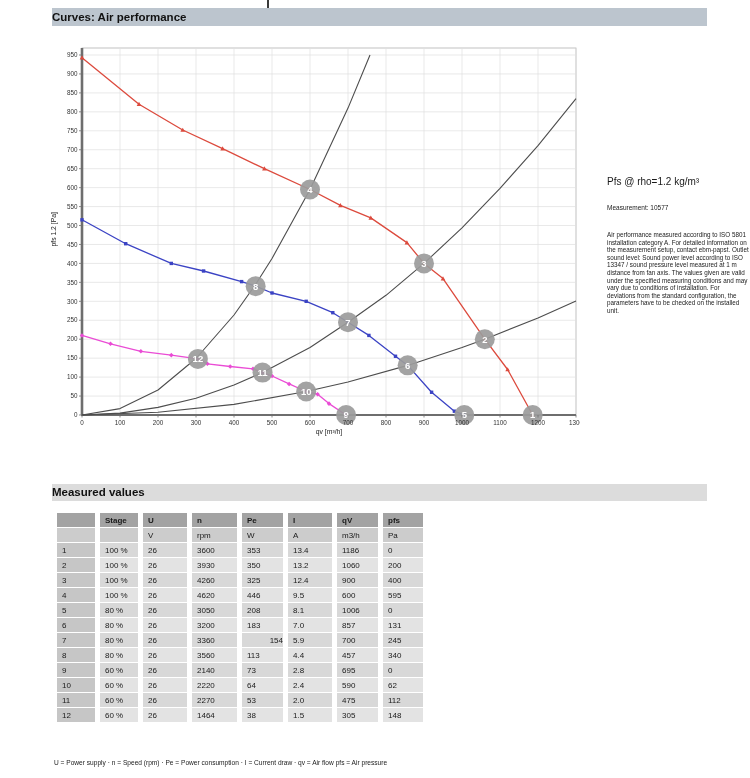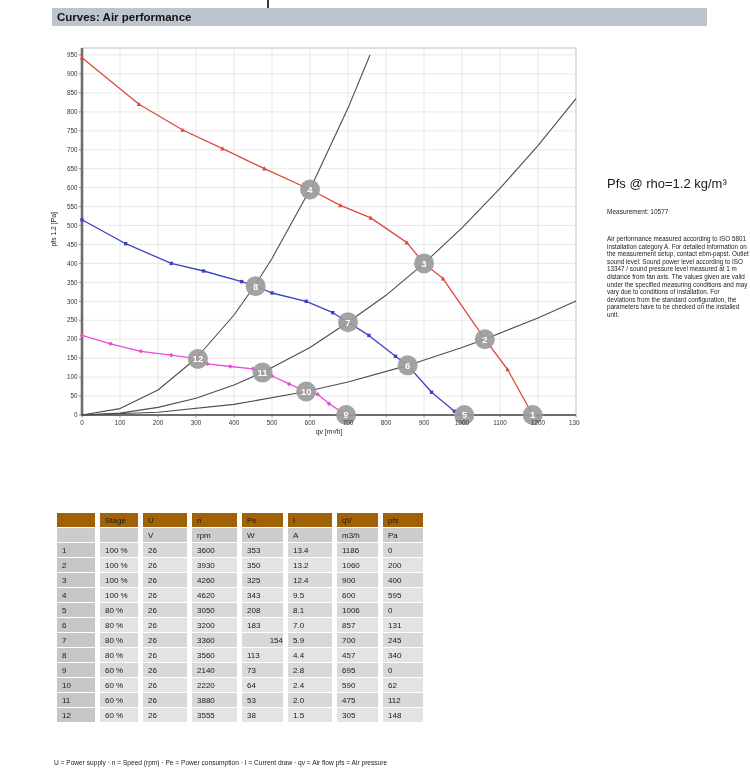--- a/index.html
+++ b/index.html
@@ -1,38 +1,38 @@
 <!DOCTYPE html>
 <html><head>
 <meta charset="utf-8">
 <style>
   html,body{margin:0;padding:0;background:#fff;}
   body{font-family:"Liberation Sans","DejaVu Sans",sans-serif;color:#1a1a1a;}
   #page{position:relative;width:750px;height:778px;background:#fff;overflow:hidden;}
   .crop-tick{position:absolute;left:267px;top:0;width:2px;height:9px;background:#3a3a3a;}
   .section-bar{position:absolute;left:52px;width:655px;height:18px;line-height:18px;
-    font-size:11.5px;font-weight:bold;padding-left:5px;box-sizing:border-box;color:#111;}
+    font-size:11.5px;font-weight:bold;box-sizing:border-box;color:#111;}
   #bar-curves{top:8px;background:#bcc5ce;}
   #bar-measured{top:484px;background:#dcdcdc;height:17px;line-height:17px;}
   #chart-wrap{position:absolute;left:46px;top:44px;width:534px;height:412px;}
   #side-notes{position:absolute;left:607px;top:176px;width:142px;}
-  #pfs-note{font-size:13px;margin:0 0 17px 0;}
+  #pfs-note{font-size:10px;margin:0 0 17px 0;}
   #measurement-id{font-size:6.5px;margin:0 0 20px 0;}
   #conditions-note{font-size:6.3px;line-height:7.6px;margin:0;text-align:left;}
   #watermark{position:absolute;left:150px;top:328px;width:430px;text-align:center;
     pointer-events:none;z-index:5;}
   #watermark .wm1{font-size:54px;font-weight:bold;letter-spacing:14px;
     color:rgba(196,110,100,0.22);white-space:nowrap;}
   #watermark .wm2{font-size:24px;letter-spacing:10px;color:rgba(150,150,150,0.45);
     margin-top:6px;white-space:nowrap;}
   #measured-table{position:absolute;left:52px;top:512px;border-collapse:separate;
     border-spacing:5px 1px;font-size:8px;}
   #measured-table td,#measured-table th{height:14px;padding:0 0 0 5px;text-align:left;
     vertical-align:middle;white-space:nowrap;}
-  #measured-table th{font-weight:normal;background:#a16207;}
+  #measured-table th{font-weight:bold;background:#a3a3a3;}
   #measured-table .unit-cell{background:#cccccc;font-weight:normal;}
   #measured-table .num-cell{background:#c6c6c6;}
   #measured-table tr.odd td.data-cell{background:#d8d8d8;}
   #measured-table tr.even td.data-cell{background:#e3e3e3;}
   #footnote{position:absolute;left:54px;top:759px;font-size:6.6px;color:#222;}
   svg text{font-family:"Liberation Sans","DejaVu Sans",sans-serif;}
 </style>
 </head>
 <body>
 
@@ -269,20 +269,23 @@
 
   <div id="watermark">
   </div>
 
   <div id="side-notes">
     <p id="pfs-note">Pfs @ rho=1.2 kg/m³</p>
     <p id="measurement-id">Measurement: 10577</p>
     <p id="conditions-note">Air performance measured according to ISO 5801 installation category A. For detailed information on the measurement setup, contact ebm-papst. Outlet sound level: Sound power level according to ISO 13347 / sound pressure level measured at 1 m distance from fan axis. The values given are valid under the specified measuring conditions and may vary due to conditions of installation. For deviations from the standard configuration, the parameters have to be checked on the installed unit.</p>
   </div>
 
+  <div id="bar-measured" class="section-bar">
+    <span>Measured values</span>
+  </div>
 
   <table id="measured-table">
     <thead>
         <tr>
           <th style="width: 33px;"></th>
           <th style="width: 33px;">Stage</th>
           <th style="width: 39px;">U</th>
           <th style="width: 40px;">n</th>
           <th style="width: 36px;">Pe</th>
           <th style="width: 39px;">I</th>
@@ -329,21 +332,21 @@
           <td class="data-cell" style="width: 36px;">325</td>
           <td class="data-cell" style="width: 39px;">12.4</td>
           <td class="data-cell" style="width: 36px;">900</td>
           <td class="data-cell" style="width: 35px;">400</td>
         </tr>
         <tr class="even">
           <td class="num-cell" style="width: 33px;">4</td>
           <td class="data-cell" style="width: 33px;">100 %</td>
           <td class="data-cell" style="width: 39px;">26</td>
           <td class="data-cell" style="width: 40px;">4620</td>
-          <td class="data-cell" style="width: 36px;">343</td>
+          <td class="data-cell" style="width: 36px;">446</td>
           <td class="data-cell" style="width: 39px;">9.5</td>
           <td class="data-cell" style="width: 36px;">600</td>
           <td class="data-cell" style="width: 35px;">595</td>
         </tr>
         <tr class="odd">
           <td class="num-cell" style="width: 33px;">5</td>
           <td class="data-cell" style="width: 33px;">80 %</td>
           <td class="data-cell" style="width: 39px;">26</td>
           <td class="data-cell" style="width: 40px;">3050</td>
           <td class="data-cell" style="width: 36px;">208</td>
@@ -398,31 +401,31 @@
           <td class="data-cell" style="width: 40px;">2220</td>
           <td class="data-cell" style="width: 36px;">64</td>
           <td class="data-cell" style="width: 39px;">2.4</td>
           <td class="data-cell" style="width: 36px;">590</td>
           <td class="data-cell" style="width: 35px;">62</td>
         </tr>
         <tr class="odd">
           <td class="num-cell" style="width: 33px;">11</td>
           <td class="data-cell" style="width: 33px;">60 %</td>
           <td class="data-cell" style="width: 39px;">26</td>
-          <td class="data-cell" style="width: 40px;">3880</td>
+          <td class="data-cell" style="width: 40px;">2270</td>
           <td class="data-cell" style="width: 36px;">53</td>
           <td class="data-cell" style="width: 39px;">2.0</td>
           <td class="data-cell" style="width: 36px;">475</td>
           <td class="data-cell" style="width: 35px;">112</td>
         </tr>
         <tr class="even">
           <td class="num-cell" style="width: 33px;">12</td>
           <td class="data-cell" style="width: 33px;">60 %</td>
           <td class="data-cell" style="width: 39px;">26</td>
-          <td class="data-cell" style="width: 40px;">3555</td>
+          <td class="data-cell" style="width: 40px;">1464</td>
           <td class="data-cell" style="width: 36px;">38</td>
           <td class="data-cell" style="width: 39px;">1.5</td>
           <td class="data-cell" style="width: 36px;">305</td>
           <td class="data-cell" style="width: 35px;">148</td>
         </tr>
       </tbody>
   </table>
 
   <div id="footnote">U = Power supply · n = Speed (rpm) · Pe = Power consumption · I = Current draw · qv = Air flow pfs = Air pressure</div>
 

